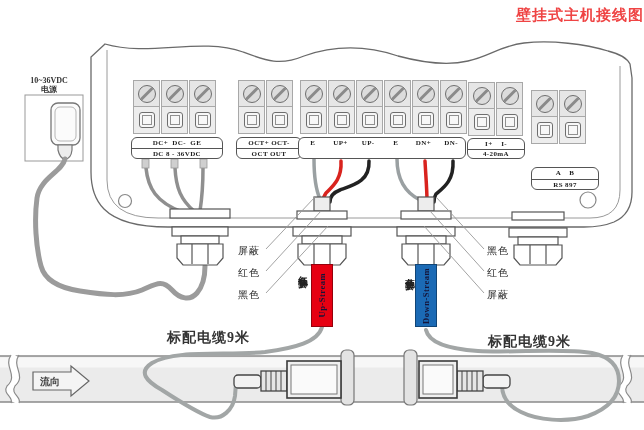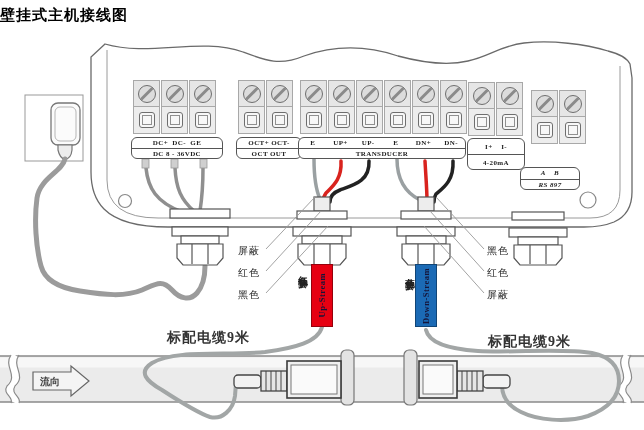--- a/index.html
+++ b/index.html
@@ -1,21 +1,21 @@
 <!DOCTYPE html>
 <html><head>
 <meta charset="utf-8">
 <style>
   html,body{margin:0;padding:0;background:#fff;}
   .stage{position:relative;width:644px;height:430px;background:#fff;overflow:hidden;
          font-family:"Liberation Serif",serif;}
   .abs{position:absolute;}
   svg{position:absolute;left:0;top:0;}
-  .title{left:0;top:6px;width:644px;text-align:left;font-weight:bold;font-size:15px;
-         color:#000000;letter-spacing:1px;font-family:"DejaVu Sans",sans-serif;}
+  .title{left:0;top:6px;width:644px;text-align:right;font-weight:bold;font-size:15px;
+         color:#ef4444;letter-spacing:1px;font-family:"DejaVu Sans",sans-serif;}
   .pwr-label{left:8px;top:76px;width:82px;text-align:center;font-weight:bold;font-size:8px;
              color:#333;line-height:9px;}
   
   .tgroup{position:absolute;display:flex;gap:1px;}
   .cell{display:flex;flex-direction:column;}
   .screwbox,.clampbox{width:27px;height:27px;background:#e6e6e6;border:1px solid #a8a8a8;
         box-sizing:border-box;display:flex;align-items:center;justify-content:center;}
   .clampbox{height:28px;background:#ededed;margin-top:-1px;}
   .screw{width:16px;height:16px;border:1.5px solid #6e6e6e;border-radius:50%;
          background:#dcdcdc;position:relative;overflow:hidden;}
@@ -182,20 +182,24 @@
         <line x1="467" y1="371" x2="467" y2="391" stroke="#444"></line>
       <line x1="472" y1="371" x2="472" y2="391" stroke="#444"></line>
         <line x1="477" y1="371" x2="477" y2="391" stroke="#444"></line>
       <rect x="419" y="361" width="38" height="37" fill="#f0f0f0" stroke="#3a3a3a" stroke-width="1.6"></rect>
       <rect x="423" y="365" width="30" height="29" fill="#fafafa" stroke="#777" stroke-width="1"></rect>
     </g>
   </svg>
 
   <div class="abs title">壁挂式主机接线图</div>
 
+  <div class="abs pwr-label">
+    <div>10~36VDC</div>
+    <div>电源</div>
+  </div>
 
   <div class="tgroup" style="left:133px;top:80px;">
     <div class="cell">
         <span class="screwbox">
           <span class="screw">
             <i></i>
           </span>
         </span>
         <span class="clampbox">
           <span class="clamp">
@@ -391,27 +395,26 @@
   </div>
   <div class="tlabel" style="left:298px;top:137px;width:168px;height:22px;">
     <div class="row pinrow">
       <span>E</span>
       <span>UP+</span>
       <span>UP-</span>
       <span>E</span>
       <span>DN+</span>
       <span>DN-</span>
     </div>
-    <div class="row">TRANSDUCER</div>
-  </div>
-  <div class="tlabel" style="left:467px;top:138px;width:58px;height:32px;">
+  </div>
+  <div class="tlabel" style="left:467px;top:138px;width:58px;height:21px;">
     <div class="row">I+    I-</div>
     <div class="row">4-20mA</div>
   </div>
-  <div class="tlabel" style="left:520px;top:167px;width:60px;height:23px;font-style:italic;">
+  <div class="tlabel" style="left:531px;top:167px;width:68px;height:23px;">
     <div class="row">A    B</div>
     <div class="row">RS 897</div>
   </div>
 
   <span class="wlabel" style="left:238px;top:244px;">屏蔽</span>
   <span class="wlabel" style="left:238px;top:266px;">红色</span>
   <span class="wlabel" style="left:238px;top:288px;">黑色</span>
   <span class="wlabel" style="left:487px;top:244px;">黑色</span>
   <span class="wlabel" style="left:487px;top:266px;">红色</span>
   <span class="wlabel" style="left:487px;top:288px;">屏蔽</span>

